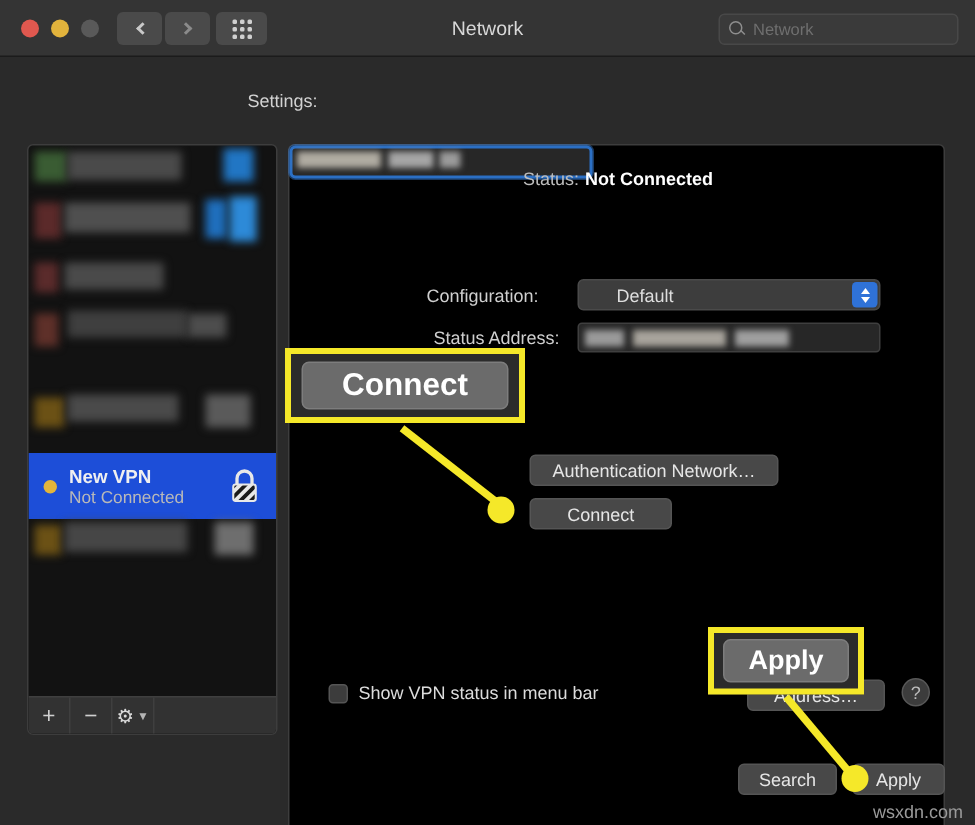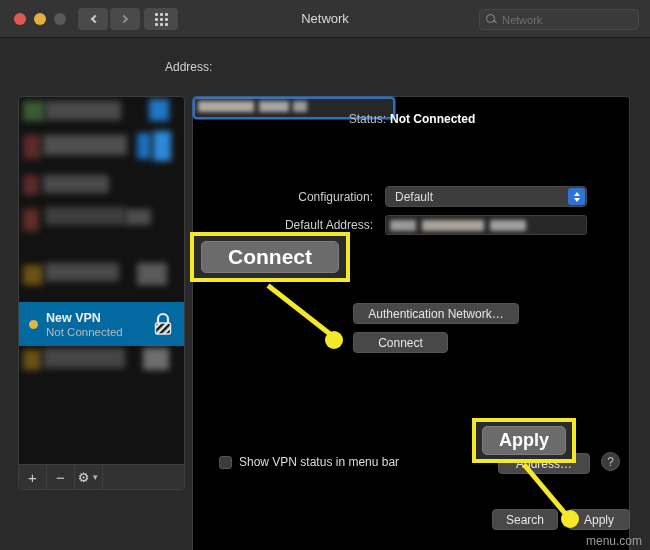--- a/index.html
+++ b/index.html
@@ -101,21 +101,21 @@
   .sidebar {
     position: absolute; left: 18px; top: 96px;
     width: 167px; height: 394px;
     background: #121212; border: 1px solid #3d3d3d; border-radius: 4px;
     overflow: hidden;
   }
   .blurlist { position: absolute; left: 0; top: 0; width: 167px; height: 205px; }
   .blurrow { position: absolute; filter: blur(3px); }
   .sel-item {
     position: absolute; left: 0; top: 205px; width: 167px; height: 44px;
-    background: #0369a1;
+    background: #1d4ed8;
     display: flex; align-items: center;
   }
   .dot-orange {
     width: 9px; height: 9px; border-radius: 50%;
     background: #e3b53b; margin-left: 10px; flex: 0 0 auto;
   }
   .sel-text { margin-left: 8px; }
   .sel-name { color: #f0f0f0; font-size: 12.5px; font-weight: bold; }
   .sel-status { color: #b9b9b9; font-size: 11.5px; margin-top: 1px; }
   .lockicon { position: absolute; right: 12px; top: 10px; width: 22px; height: 24px; }
@@ -140,22 +140,22 @@
     position: absolute; left: 192px; top: 96px;
     width: 438px; height: 498px;
     background: #000000; border: 1px solid #3d3d3d; border-radius: 4px;
   }
   .statusline {
     position: absolute; left: 0; top: 15px; width: 438px;
     text-align: center; font-size: 12px;
   }
   .statusline .lbl { color: #bdbdbd; }
   .statusline .val { color: #ffffff; font-weight: bold; margin-left: 4px; }
-  #config-label { position: absolute; left: 30px; top: 93px; width: 150px; text-align: right; color: #cfcfcf; font-size: 12px; }
-  #config-popup { left: 192px; top: 89px; width: 202px; }
+  #config-label { position: absolute; left: 16px; top: 93px; width: 150px; text-align: right; color: #cfcfcf; font-size: 12px; }
+  #config-popup { left: 192px; top: 89px; width: 202px; padding-left: 16px; }
 
   #server-label { position: absolute; left: 30px; top: 121px; width: 150px; text-align: right; color: #cfcfcf; font-size: 12px; }
   .field {
     position: absolute; background: #272727; border: 1px solid #3f3f3f; border-radius: 3px;
     height: 20px; overflow: hidden;
   }
   #server-field { left: 192px; top: 118px; width: 202px; }
   #account-field {
     left: 192px; top: 146px; width: 202px; height: 22px;
     background: #272727; border: 2px solid #2b6fc4; border-radius: 4px;
@@ -250,21 +250,21 @@
       </span>
     </div>
     <div class="wtitle">Network</div>
     <div class="searchbox">
       <span class="searchicon"></span>
       <span class="searchph">Network</span>
     </div>
   </div>
 
   <div class="locrow">
-    <span class="loclabel">Address:</span>
+    <span class="loclabel">Settings:</span>
     <div class="popup" id="location-popup">
       <span class="val">Home</span>
       <span class="stepper">
         <span class="up"></span>
           <span class="dn"></span>
       </span>
     </div>
   </div>
 
   <div class="sidebar">
@@ -329,21 +329,21 @@
 
     <span id="config-label">Configuration:</span>
     <div class="popup" id="config-popup">
       <span class="val">Default</span>
       <span class="stepper">
         <span class="up"></span>
           <span class="dn"></span>
       </span>
     </div>
 
-    <span id="server-label">Default Address:</span>
+    <span id="server-label">Status Address:</span>
     <div class="field" id="server-field">
       <span class="redact" style="left:4px; top:4px; width:26px; height:11px; background:#9a9a9a;"></span>
       <span class="redact" style="left:36px;top:4px; width:62px; height:11px; background:#a8a49c;"></span>
       <span class="redact" style="left:104px;top:4px;width:36px; height:11px; background:#9f9f9f;"></span>
       <span></span>
     </div>
 
     <div id="account-field">
       <span class="redact" style="position:absolute;left:5px; top:4px; width:56px; height:11px; background:#b0aca2;"></span>
       <span class="redact" style="position:absolute;left:66px;top:4px; width:30px; height:11px; background:#a6a6a6;"></span>
@@ -372,14 +372,14 @@
   <div class="leader" style="left:524px; top:462px; width:72px; transform: rotate(50deg);"></div>
   <div class="leaddot" style="left:561px; top:510px;"></div>
 
   <div class="callout" id="connect-callout">
     <span class="cbtn">Connect</span>
   </div>
   <div class="callout" id="apply-callout">
     <span class="cbtn">Apply</span>
   </div>
 
-  <div class="watermark">menu.com</div>
+  <div class="watermark">wsxdn.com</div>
 </div>
 
 </body></html>

